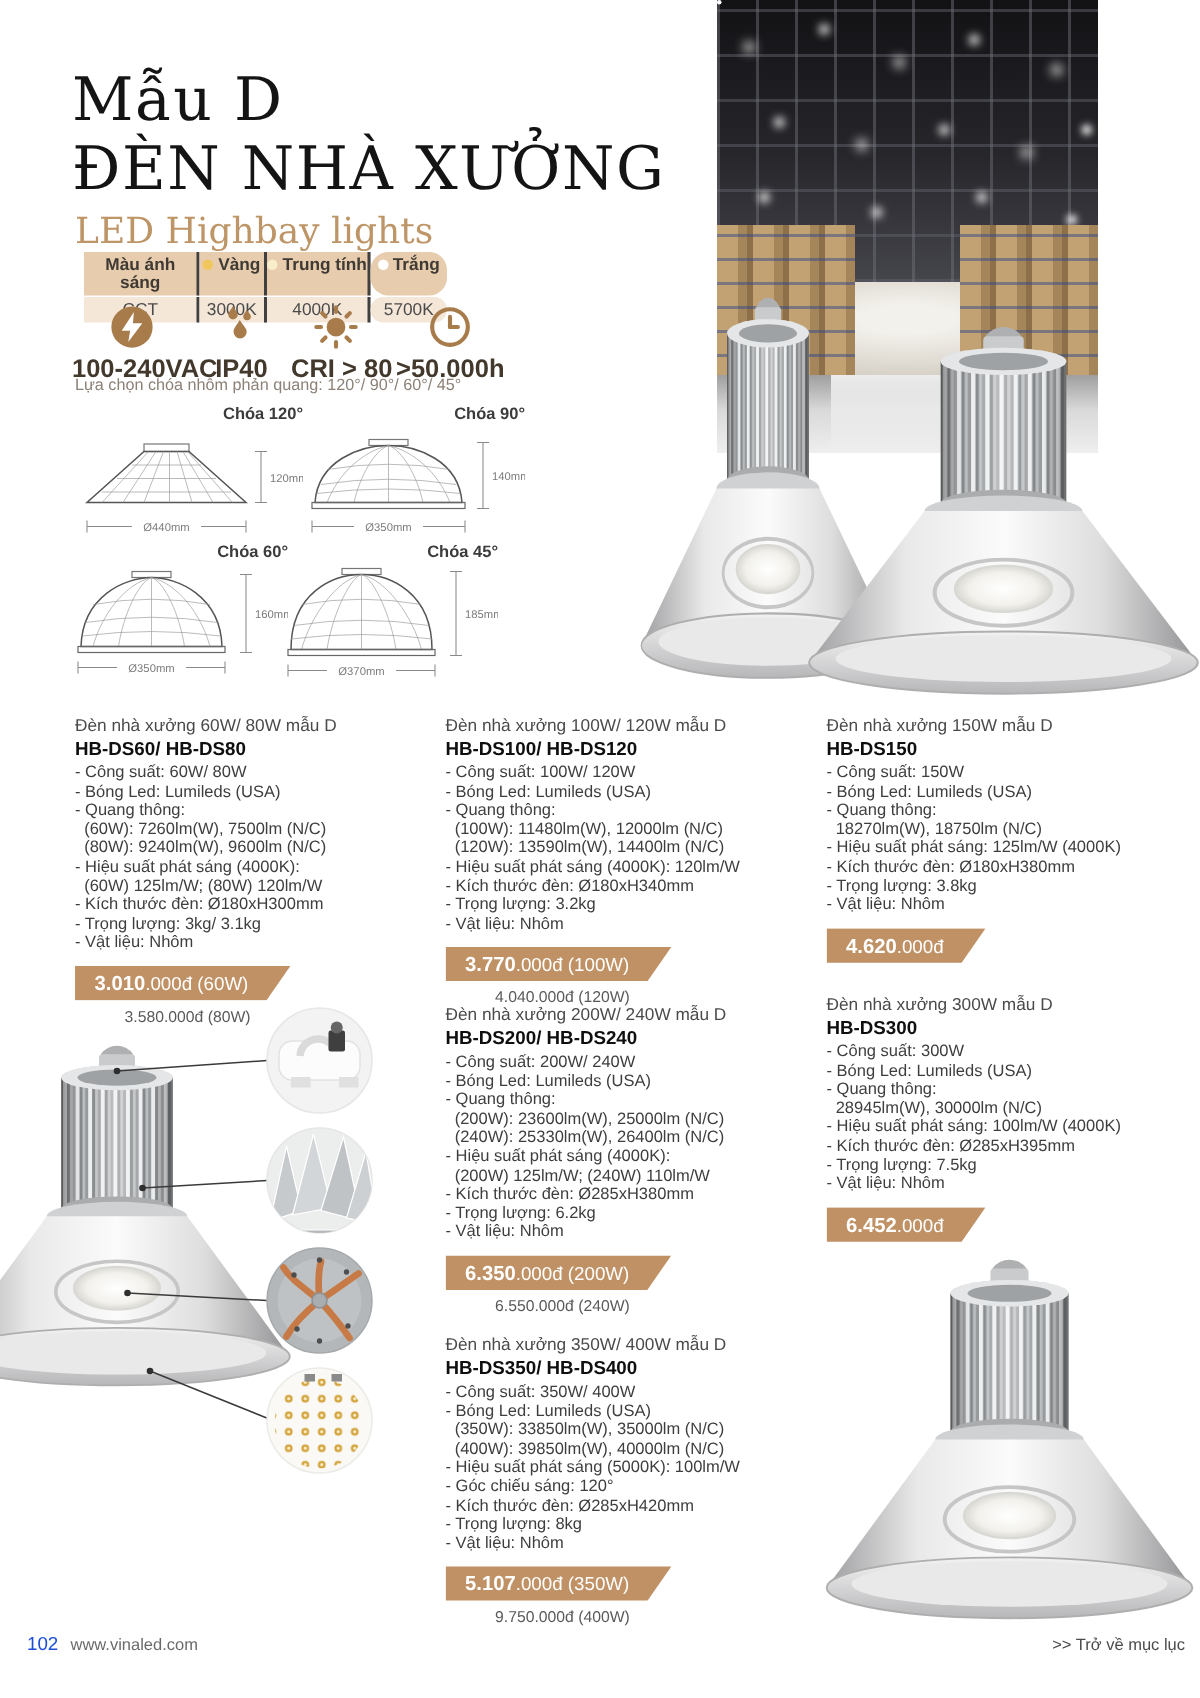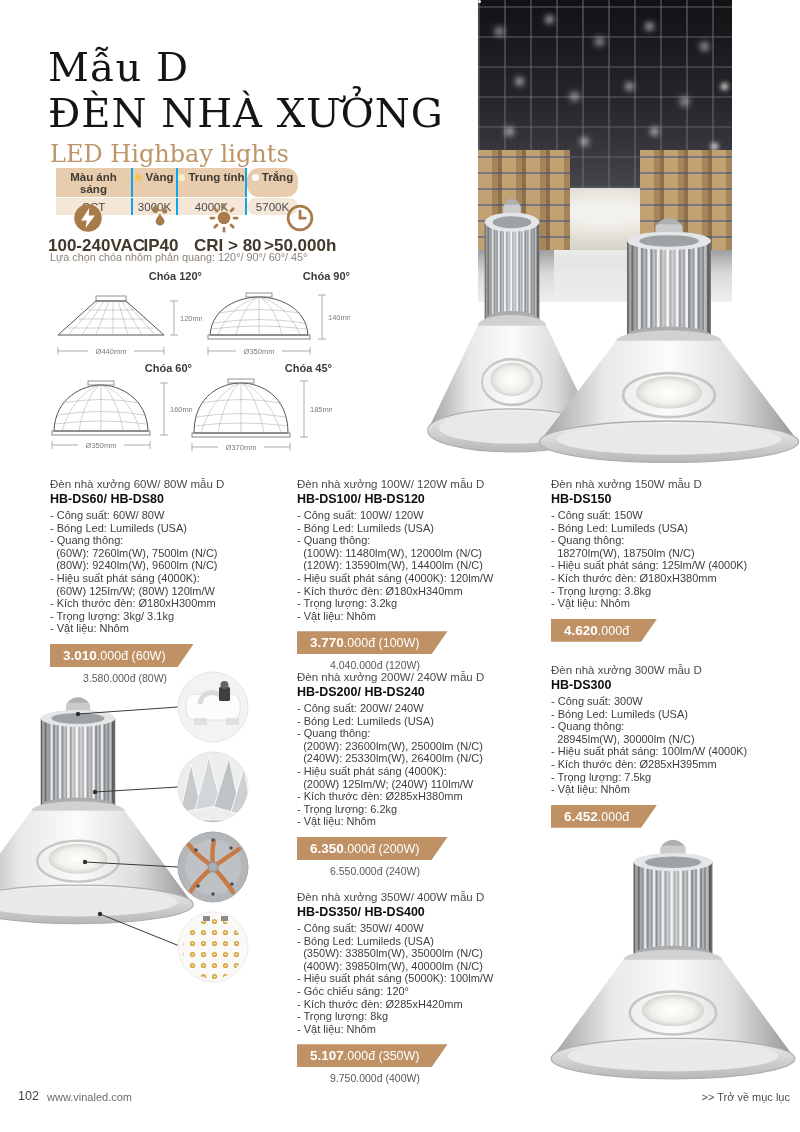--- a/index.html
+++ b/index.html
@@ -8,21 +8,21 @@
 
   
   .title{position:absolute;left:48px;top:44px;font-family:"DejaVu Serif",serif;
          font-size:40px;line-height:46px;color:#141414;letter-spacing:1px;font-weight:500;}
   .subtitle{position:absolute;left:50px;top:140px;font-family:"DejaVu Serif",serif;
             font-size:24px;color:#bd9566;}
 
   
   .cct{position:absolute;left:56px;top:168px;width:242px;font-size:11.5px;}
   .cct .row{display:flex;}
-  .cct .cell{box-sizing:border-box;text-align:center;padding:3px 0 2px;border-right:2px solid #0ea5e9;}
+  .cct .cell{box-sizing:border-box;text-align:center;padding:3px 0 2px;border-right:2px solid #404040;}
   .cct .cell:last-child{border-right:none;}
   .cct .hrow .cell{background:#e7ccae;color:#3f3a33;font-weight:bold;}
   .cct .drow .cell{background:#f4e7d8;color:#4a4a4a;margin-top:1px;}
   .c0{width:77px;} .c1{width:45px;} .c2{width:69px;} .c3{width:51px;border-radius:12px;}
   .dot{display:inline-block;width:7px;height:7px;border-radius:50%;margin-right:3px;vertical-align:middle;}
   .dot-vang{background:#f1c75d;} .dot-trungtinh{background:#f8eecb;} .dot-trang{background:#ffffff;}
 
   
   .features{position:absolute;left:48px;top:202px;display:flex;gap:10px;}
   .feature{text-align:center;}
@@ -78,21 +78,21 @@
   .p-title{font-size:11.5px;color:#4a4a4a;margin-bottom:2px;}
   .p-model{font-size:12.5px;font-weight:bold;color:#0f0f0f;margin-bottom:3px;}
   .spec-line{font-size:11px;line-height:12.6px;color:#3e3e3e;white-space:pre-wrap;}
   .price-badge{display:inline-block;margin-top:9px;background:#bf9164;color:#fff;
     font-size:12.5px;padding:4px 28px 4px 13px;
     clip-path:polygon(0 0,100% 0,calc(100% - 16px) 100%,0 100%);}
   .price-badge b{font-size:13.5px;}
   .price-sub{font-size:10.5px;color:#5a5a5a;margin:5px 0 0 33px;}
 
   
-  .footer-num{position:absolute;left:18px;top:1089px;font-size:12.5px;color:#404040;}
+  .footer-num{position:absolute;left:18px;top:1089px;font-size:12.5px;color:#1d4ed8;}
   .footer-site{position:absolute;left:47px;top:1091px;font-size:11px;color:#6a6a6a;}
   .footer-back{position:absolute;right:10px;top:1091px;font-size:11px;color:#4c4c4c;}
 
   .hiddefs{position:absolute;width:0;height:0;overflow:hidden;}
 </style>
 </head>
 <body>
 
 <svg class="hiddefs" aria-hidden="true">
   <defs>

